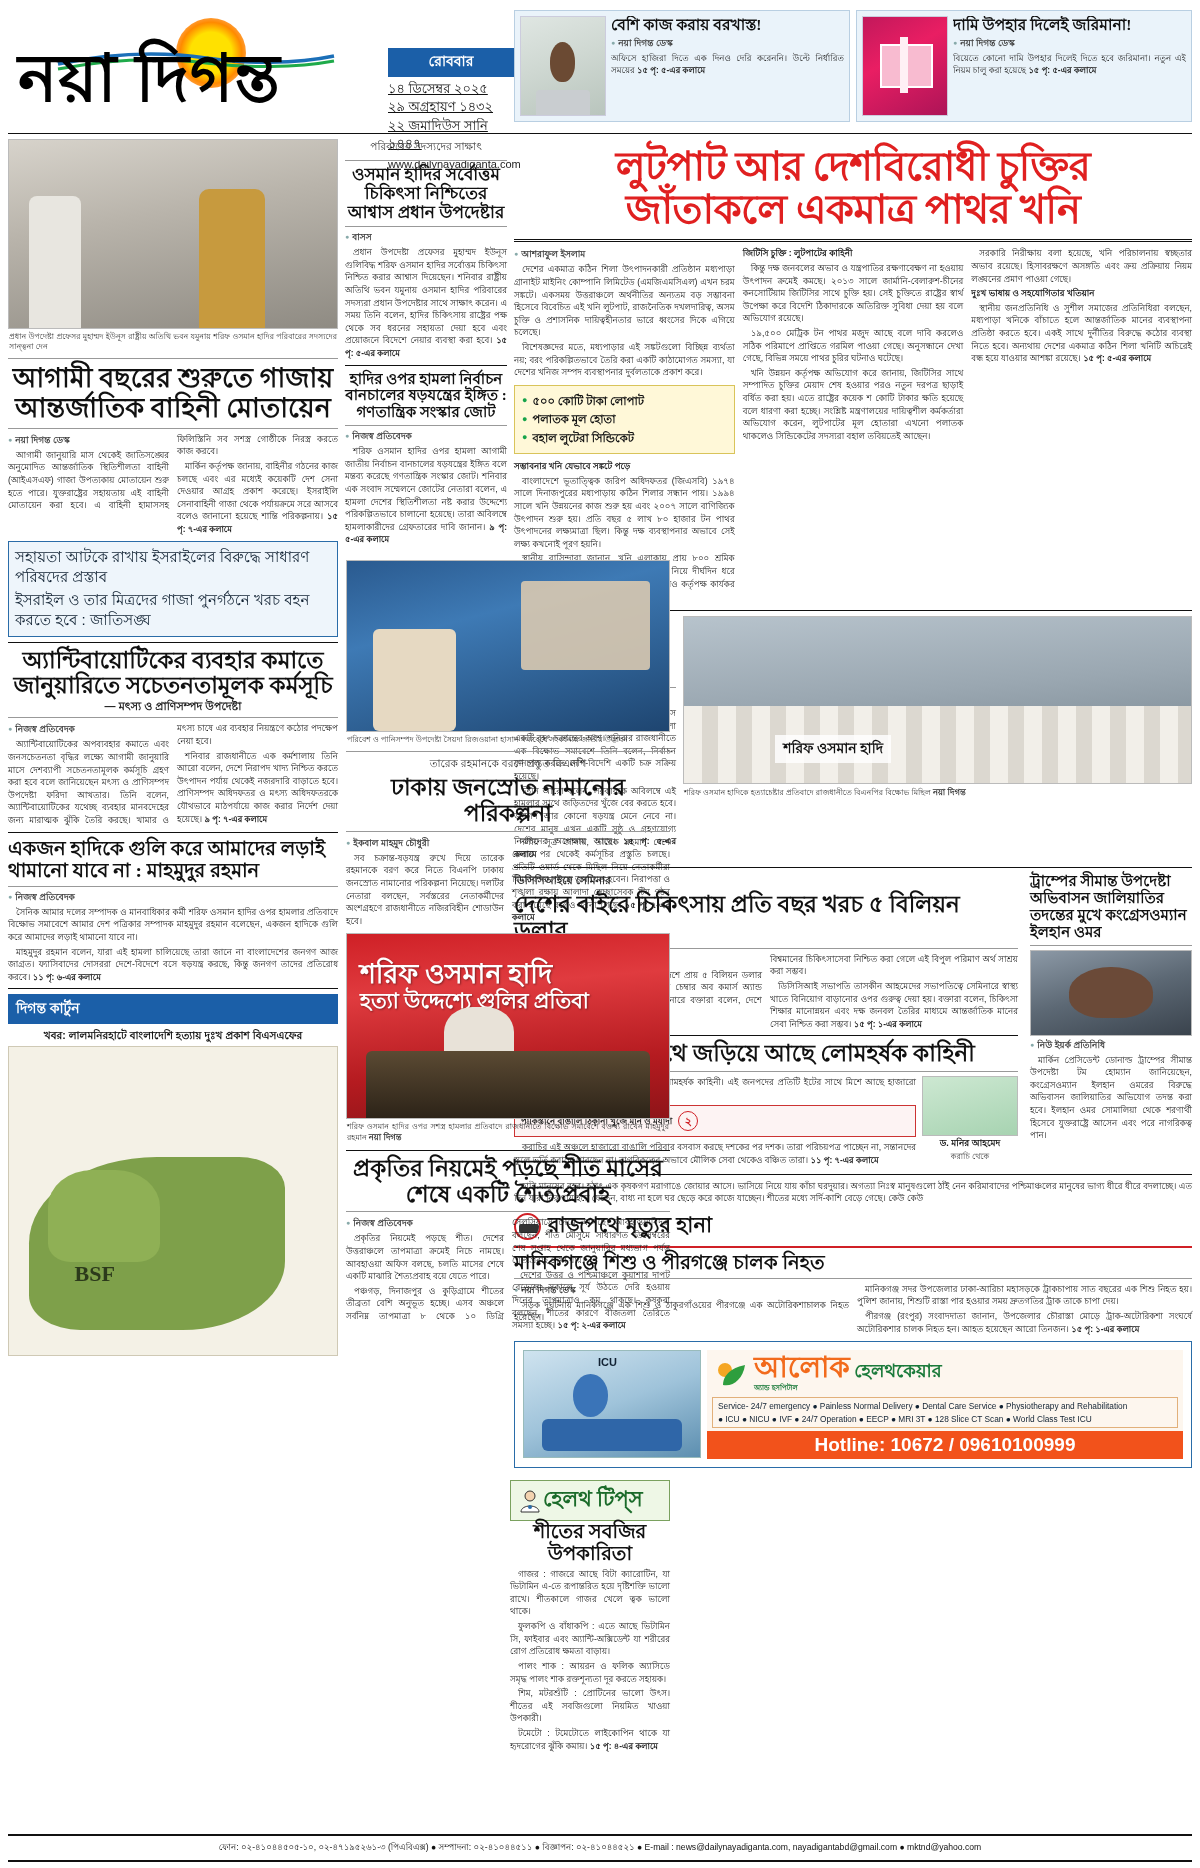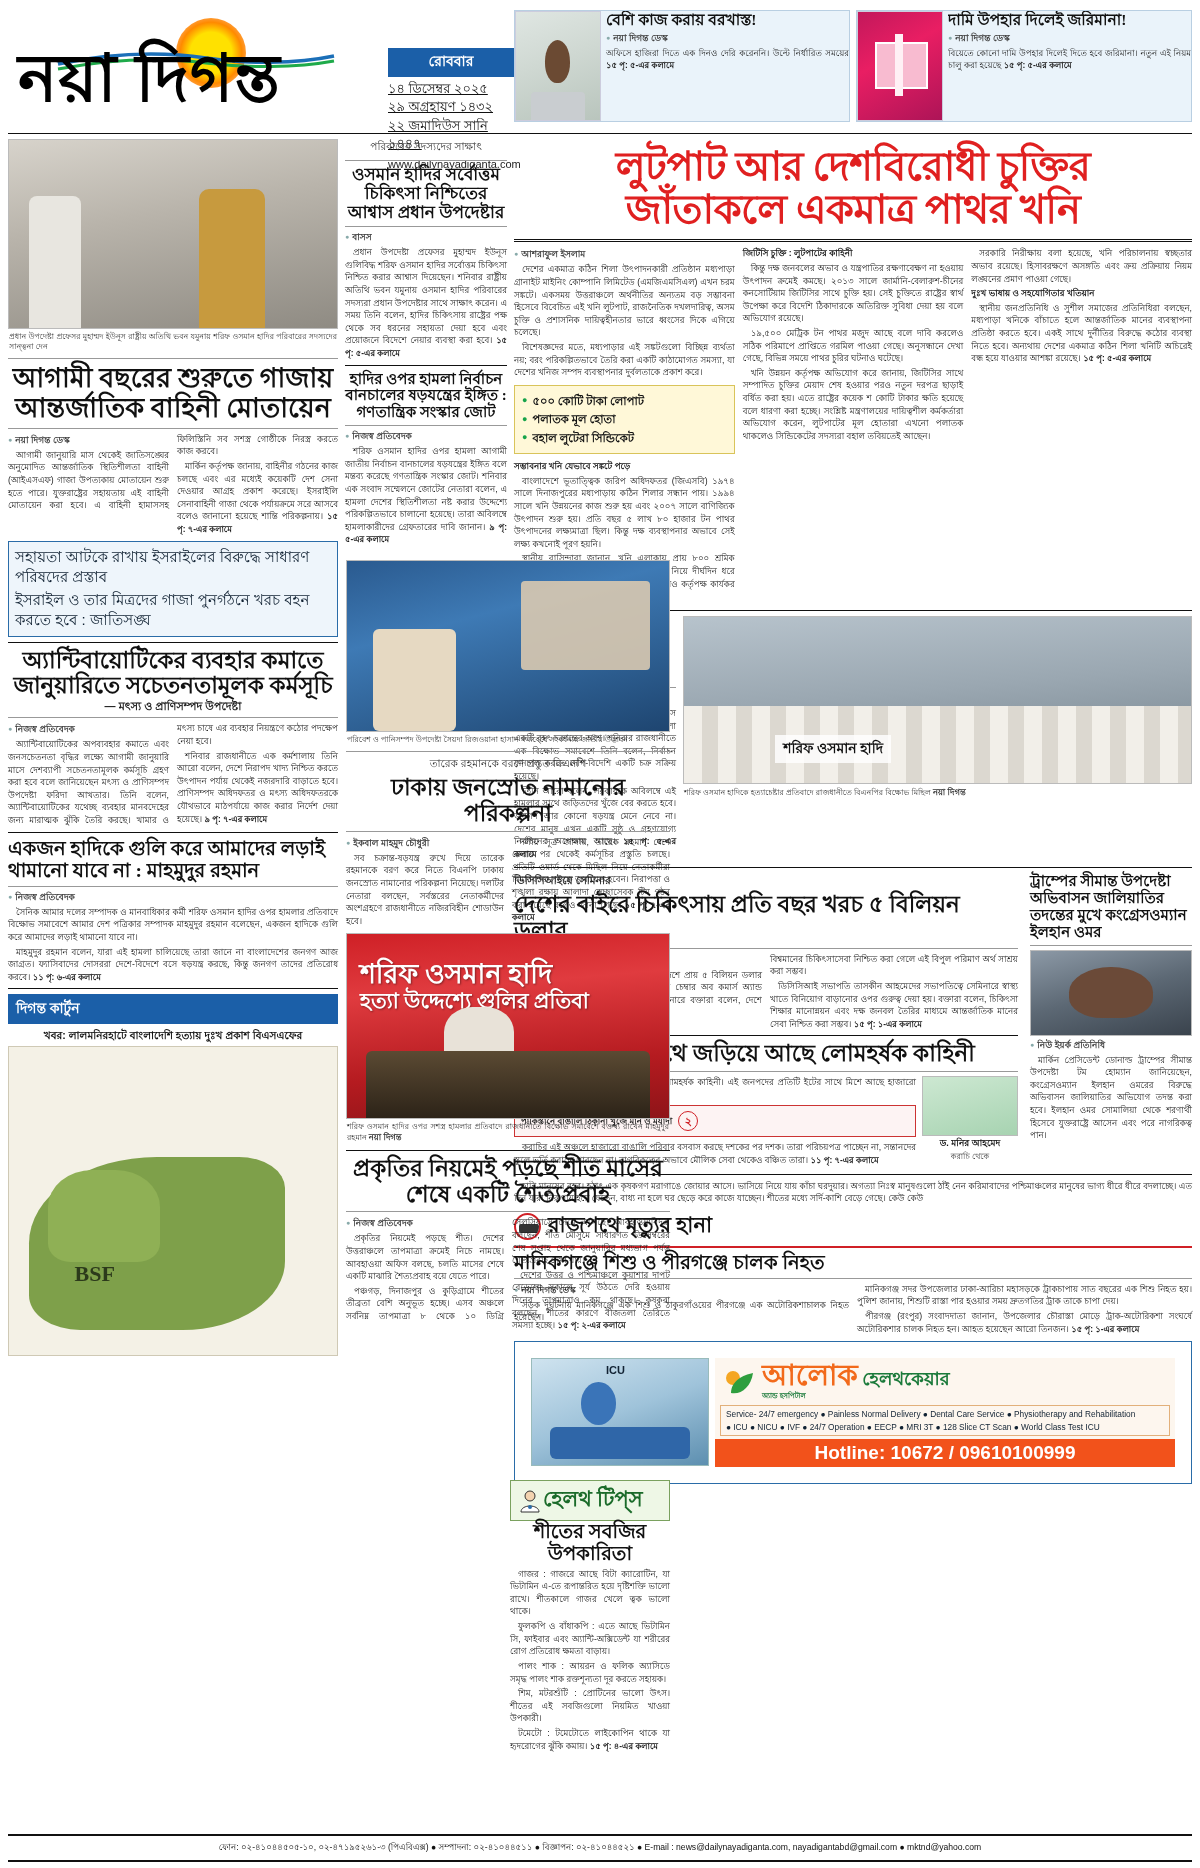--- a/index.html
+++ b/index.html
@@ -33,21 +33,21 @@
     font-size: 14px; font-weight: bold; padding: 2px 0 3px; margin-bottom: 3px;
     font-family: "Liberation Serif", serif;
   }
   .datebox .dl { font-size: 13px; line-height: 1.42; color: #111; text-decoration: underline; }
   .site-url { font-size: 11px; color: #222; margin-top: 4px; }
 
   
   .teasers { flex: 1; display: flex; gap: 6px; padding-top: 4px; }
   .teaser {
     flex: 1; border: 1px solid #b9cfe2; background: #eaf3fa;
-    display: flex; gap: 5px; height: 112px;
+    display: flex; gap: 5px; padding: 5px; height: 112px;
   }
   .teaser .thumb { width: 86px; flex: none; border: 1px solid #ccd; overflow: hidden; }
   .teaser .tx { flex: 1; overflow: hidden; }
   .teaser h3 {
     font-family: "Liberation Serif", serif; font-size: 15.5px; font-weight: bold;
     line-height: 1.16; color: #111; margin-bottom: 2px;
   }
   .byline { font-size: 9px; font-weight: bold; color: #444; margin: 1px 0 2px; }
   .byline::before { content: "\25CF"; color: #8aa; font-size: 7px; margin-right: 3px; vertical-align: 1px; }
   .teaser p { font-size: 8.6px; line-height: 1.38; text-align: justify; color: #222; }
@@ -147,21 +147,21 @@
   .cartoon-sub { font-size: 10.5px; font-weight: bold; text-align: center; line-height: 1.35; margin: 4px 0 3px; }
   .cartoon-art { width: 100%; height: 310px; background: #f4f1e6; border: 1px solid #cfc9b5; position: relative; overflow: hidden; }
   .croc { position: absolute; left: 6%; bottom: 8%; width: 78%; height: 56%;
       background: #7ea04a; border-radius: 50% 18% 40% 20%; }
   .croc2 { position: absolute; left: 12%; bottom: 30%; width: 34%; height: 30%;
       background: #8fb055; border-radius: 40% 40% 20% 20%; }
   .croc-label { position: absolute; left: 20%; bottom: 22%; font-weight: bold; font-size: 22px; color: #2c3a1b;
       font-family: "Liberation Serif", serif; }
 
   
-  .ad-wrap { display: flex; gap: 6px; border: 1px solid #2a6ca8; padding: 16px; margin-top: 6px; }
+  .ad-wrap { display: flex; gap: 6px; border: 1px solid #2a6ca8; padding: 8px; margin-top: 6px; }
   .ad-img { width: 178px; height: 108px; border: 1px solid #9bb; flex: none; position: relative; overflow: hidden; }
   .ad-img .icu-lab { position: absolute; left: 42%; top: 5%; font-size: 11px; font-weight: bold; color: #123; }
   .ad-body { flex: 1; background: #fdf6ee; display: flex; flex-direction: column; }
   .ad-logo { display: flex; align-items: center; gap: 7px; padding: 3px 6px; }
   .ad-leaf { width: 34px; height: 30px; flex: none; }
   .ad-brand { font-family: "Liberation Serif", serif; font-size: 29px; font-weight: bold; color: #f26a1b; line-height: 1; }
   .ad-brand2 { font-family: "Liberation Serif", serif; font-size: 18px; font-weight: bold; color: #1b7a3a; line-height: 1; }
   .ad-sub { font-size: 7px; color: #1b7a3a; font-weight: bold; }
   .ad-serv { border: 1px solid #e2b07a; margin: 0 5px 3px; padding: 2px 5px; font-size: 8.3px; line-height: 1.5; color: #123; }
   .ad-hot { background: #f2521b; color: #fff; text-align: center; font-weight: bold; font-size: 19px; padding: 3px 0; }

